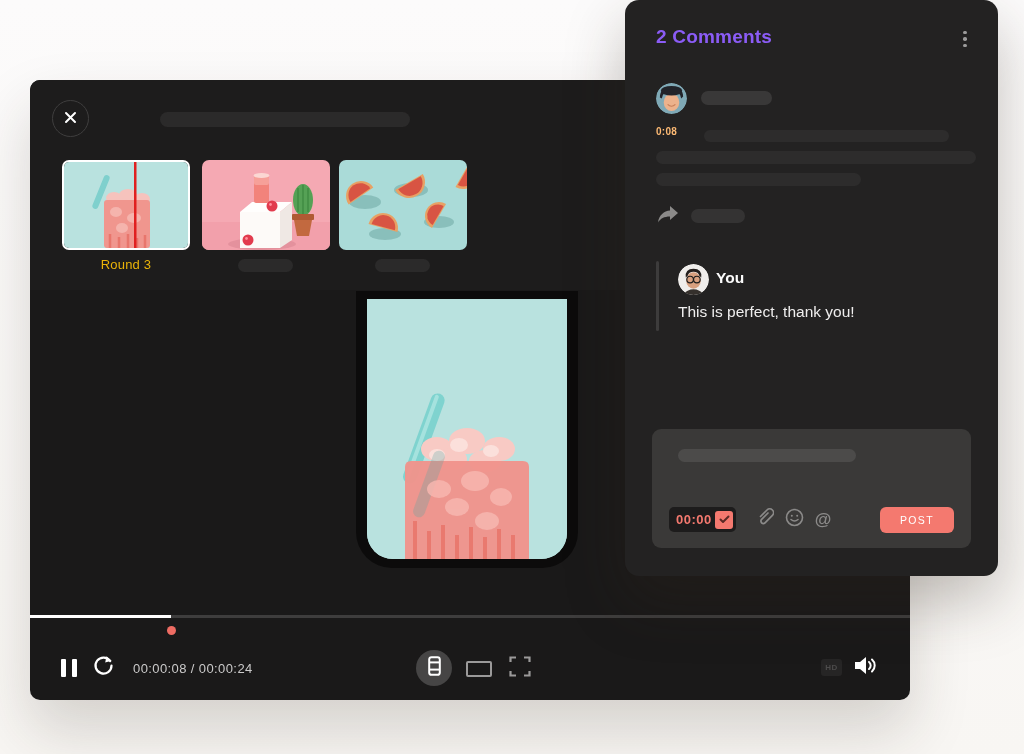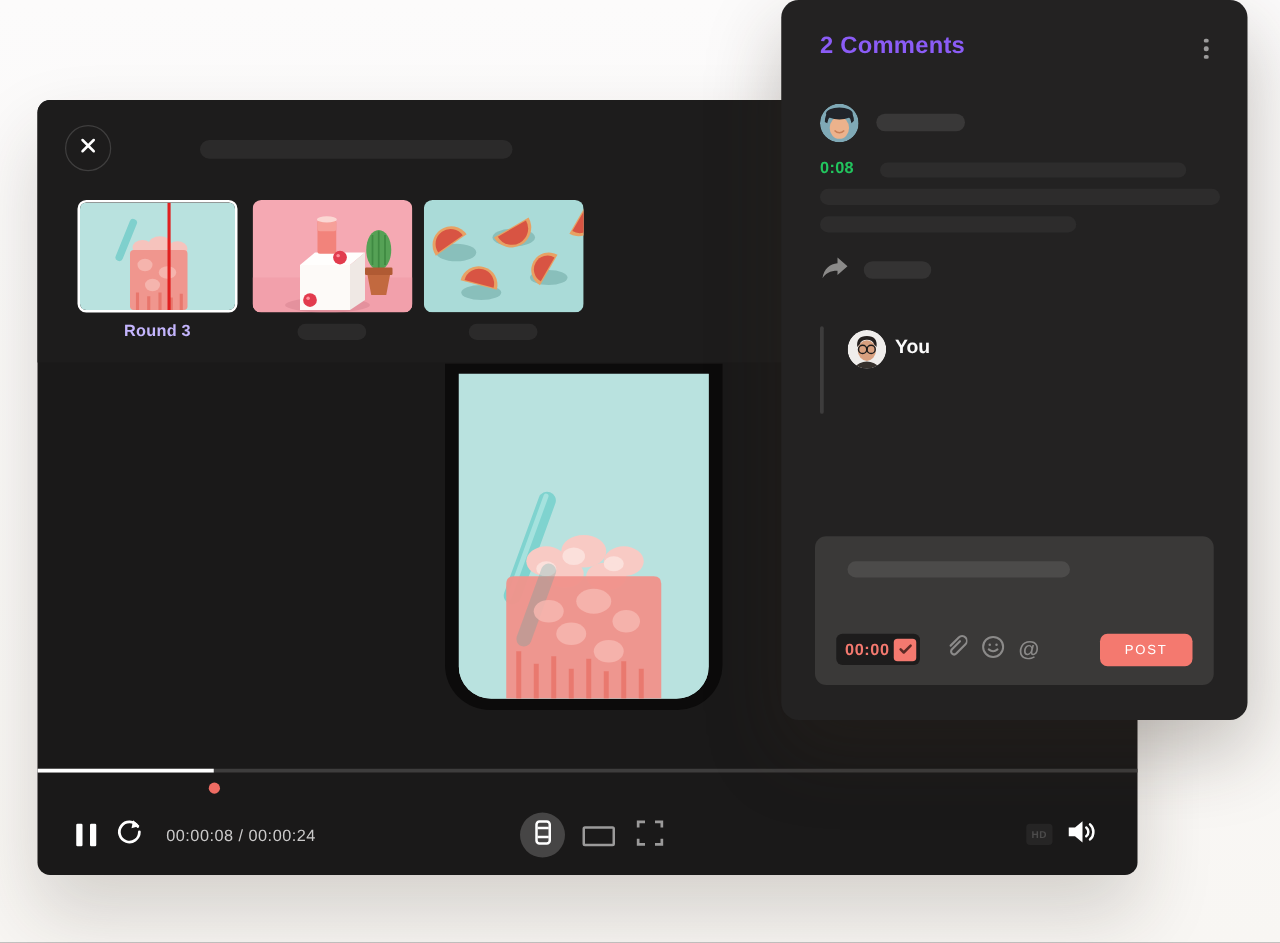--- a/index.html
+++ b/index.html
@@ -12,21 +12,21 @@
   .strip { position:absolute; left:0; top:0; width:880px; height:210px; background:#1d1c1c; border-radius:10px 10px 0 0; }
   .close-btn { position:absolute; left:22px; top:20px; width:37px; height:37px; border:1.5px solid #3f3e3e;
                border-radius:50%; display:flex; align-items:center; justify-content:center; cursor:pointer; }
   .title-ph { position:absolute; left:130px; top:32px; width:250px; height:15px; border-radius:8px; background:#2b2a2a; }
 
   .thumb { position:absolute; top:80px; width:128px; height:90px; border-radius:7px; overflow:hidden; cursor:pointer; }
   .thumb svg { display:block; width:100%; height:100%; }
   .thumb.selected { border:2px solid #ffffff; }
   .t1 { left:32px; } .t2 { left:172px; } .t3 { left:309px; }
   .thumb-label { position:absolute; left:32px; top:177px; width:128px; text-align:center;
-                 font-size:13px; color:#c4b5fd; letter-spacing:.2px;font-weight:bold; }
+                 font-size:13px; color:#eab308; letter-spacing:.2px; }
   .label-ph { position:absolute; top:179px; width:55px; height:13px; border-radius:7px; background:#2b2a2a; }
   .lp2 { left:208px; } .lp3 { left:345px; }
 
   
   .phone { position:absolute; left:326px; top:211px; width:222px; height:277px; background:#0c0b0b;
            border-radius:0 0 36px 36px; }
   .phone-screen { position:absolute; left:11px; top:8px; width:200px; height:260px;
                   border-radius:0 0 26px 26px; overflow:hidden; background:#b9e2df; }
   .phone-screen svg { display:block; width:100%; height:100%; }
 
@@ -56,21 +56,21 @@
            align-items:center; justify-content:center; gap:3px; cursor:pointer; }
   .kebab i { width:3.5px; height:3.5px; border-radius:50%; background:#9c9b9b; }
 
   .avatar { position:absolute; width:31px; height:31px; border-radius:50%; overflow:hidden; }
   .avatar svg { display:block; width:100%; height:100%; }
   .av1 { left:31px; top:83px; }
   .av2 { left:53px; top:264px; }
 
   .ph { position:absolute; border-radius:7px; }
   .name-ph  { left:76px;  top:91px;  width:71px;  height:14px; background:#393838; }
-  .ts-label { position:absolute; left:31px; top:126px; font-size:13px; font-weight:bold; color:#22c55e; letter-spacing:.3px; }
+  .ts-label { position:absolute; left:31px; top:126px; font-size:10px; font-weight:bold; color:#fdba74; letter-spacing:.3px; }
   .ts-ph    { left:79px;  top:130px; width:245px; height:12px; background:#2d2c2c; border-radius:6px; }
   .body-ph1 { left:31px;  top:151px; width:320px; height:13px; background:#2d2c2c; }
   .body-ph2 { left:31px;  top:173px; width:205px; height:13px; background:#2d2c2c; }
   .share-ic { position:absolute; left:31px; top:205px; width:23px; height:19px; cursor:pointer; }
   .share-ph { left:66px;  top:209px; width:54px;  height:14px; background:#343333; }
 
   .thread-line { position:absolute; left:31px; top:261px; width:3px; height:70px; background:#3d3c3c; border-radius:2px; }
   .reply-author { position:absolute; left:91px; top:269px; font-size:15.5px; font-weight:bold; color:#fbfbfb; }
   .reply-text   { position:absolute; left:53px; top:303px; font-size:15.5px; color:#efeeee; }
 
@@ -349,20 +349,21 @@
         <ellipse cx="16" cy="17" rx="7.5" ry="8.5" fill="#d8a07f"></ellipse>
         <path d="M8 14 Q7 5 16 5 Q25 5 24 14 L22 12 Q21 8 16 8 Q11 8 10 12 Z" fill="#241f1d"></path>
         <path d="M4 32 Q16 20 28 32 Z" fill="#35302c"></path>
         <circle cx="12.5" cy="16" r="3.4" fill="none" stroke="#1c1c1c" stroke-width="1.2"></circle>
         <circle cx="19.5" cy="16" r="3.4" fill="none" stroke="#1c1c1c" stroke-width="1.2"></circle>
         <line x1="15.5" y1="15.5" x2="16.5" y2="15.5" stroke="#1c1c1c" stroke-width="1.2"></line>
       </g>
     </svg>
   </div>
   <div class="reply-author">You</div>
+  <div class="reply-text">This is perfect, thank you!</div>
 
   <div class="composer">
     <div class="composer-ph"></div>
 
     <div class="ts-chip">
       <span class="val">00:00</span>
       <span class="box">
         <svg width="11" height="9" viewBox="0 0 11 9">
             <path d="M1.5 4.5 L4 7 L9.5 1.5" fill="none" stroke="#5b2a25" stroke-width="2" stroke-linecap="round" stroke-linejoin="round"></path>
           </svg>

